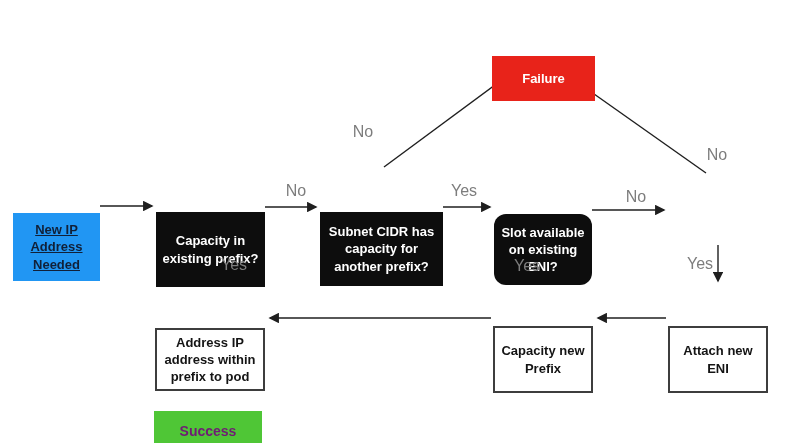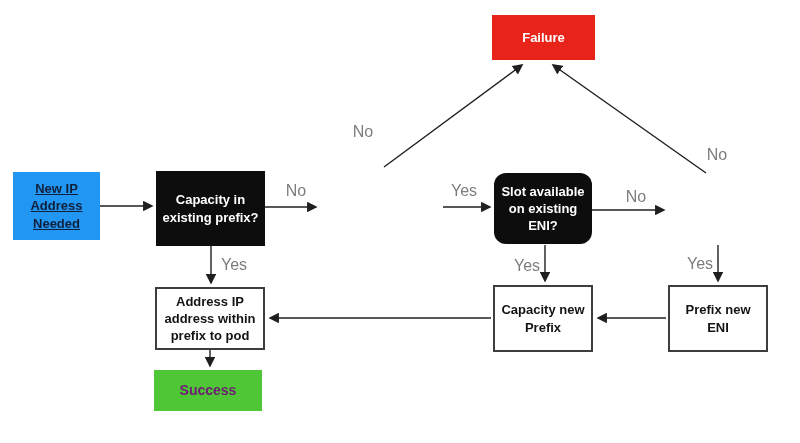--- a/index.html
+++ b/index.html
@@ -12,20 +12,21 @@
   }
   #edges{position:absolute;left:0;top:0;width:800px;height:443px;}
   .node{
     position:absolute;
     display:flex;align-items:center;justify-content:center;
     text-align:center;
     font-weight:bold;
     font-size:13px;line-height:1.32;
     box-sizing:border-box;
     padding:10px 6px;
+    margin-top:41px;
   }
   .decision{background:#0d0d0d;color:#ffffff;}
   .process{background:#ffffff;color:#141414;border:2px solid #3d3d3d;}
   #node-start{left:13px;top:172px;width:87px;height:68px;background:#2196f3;color:#112038;text-decoration:underline;}
   #node-q-capacity-prefix{left:156px;top:171px;width:109px;height:75px;}
   #node-q-subnet-cidr{left:320px;top:171px;width:123px;height:74px;}
   #node-q-slot-eni{left:494px;top:173px;width:98px;height:71px;border-radius:12px;}
   #node-q-capacity-eni{left:668px;top:175px;width:100px;height:69px;}
   #node-failure{left:492px;top:15px;width:103px;height:45px;background:#e8231a;color:#ffffff;}
   #node-assign-ip{left:155px;top:287px;width:110px;height:63px;}
@@ -69,25 +70,26 @@
     <line x1="211" y1="246" x2="211" y2="283" marker-end="url(#arrow)"></line>
     <line x1="545" y1="245" x2="545" y2="281" marker-end="url(#arrow)"></line>
     <line x1="718" y1="245" x2="718" y2="281" marker-end="url(#arrow)"></line>
     <line x1="666" y1="318" x2="598" y2="318" marker-end="url(#arrow)"></line>
     <line x1="491" y1="318" x2="270" y2="318" marker-end="url(#arrow)"></line>
     <line x1="210" y1="350" x2="210" y2="366" marker-end="url(#arrow)"></line>
   </svg>
 
   <div class="node" id="node-start">New IP Address Needed</div>
   <div class="node decision" id="node-q-capacity-prefix">Capacity in existing prefix?</div>
+  <div class="node decision" id="node-q-subnet-cidr">Subnet CIDR has capacity for another prefix?</div>
   <div class="node decision" id="node-q-slot-eni">Slot available on existing ENI?</div>
   <div class="node" id="node-failure">Failure</div>
   <div class="node process" id="node-assign-ip">Address IP address within prefix to pod</div>
   <div class="node process" id="node-allocate-prefix">Capacity new Prefix</div>
-  <div class="node process" id="node-attach-eni">Prefix new ENI</div>
+  <div class="node process" id="node-attach-eni">Attach new ENI</div>
   <div class="node" id="node-success">Success</div>
 
   <div class="elabel" id="elabel-no-q1">No</div>
   <div class="elabel" id="elabel-yes-q1">Yes</div>
   <div class="elabel" id="elabel-no-diag-q2">No</div>
   <div class="elabel" id="elabel-yes-q2">Yes</div>
   <div class="elabel" id="elabel-no-q3">No</div>
   <div class="elabel" id="elabel-yes-q3">Yes</div>
   <div class="elabel" id="elabel-no-diag-q4">No</div>
   <div class="elabel" id="elabel-yes-q4">Yes</div>

